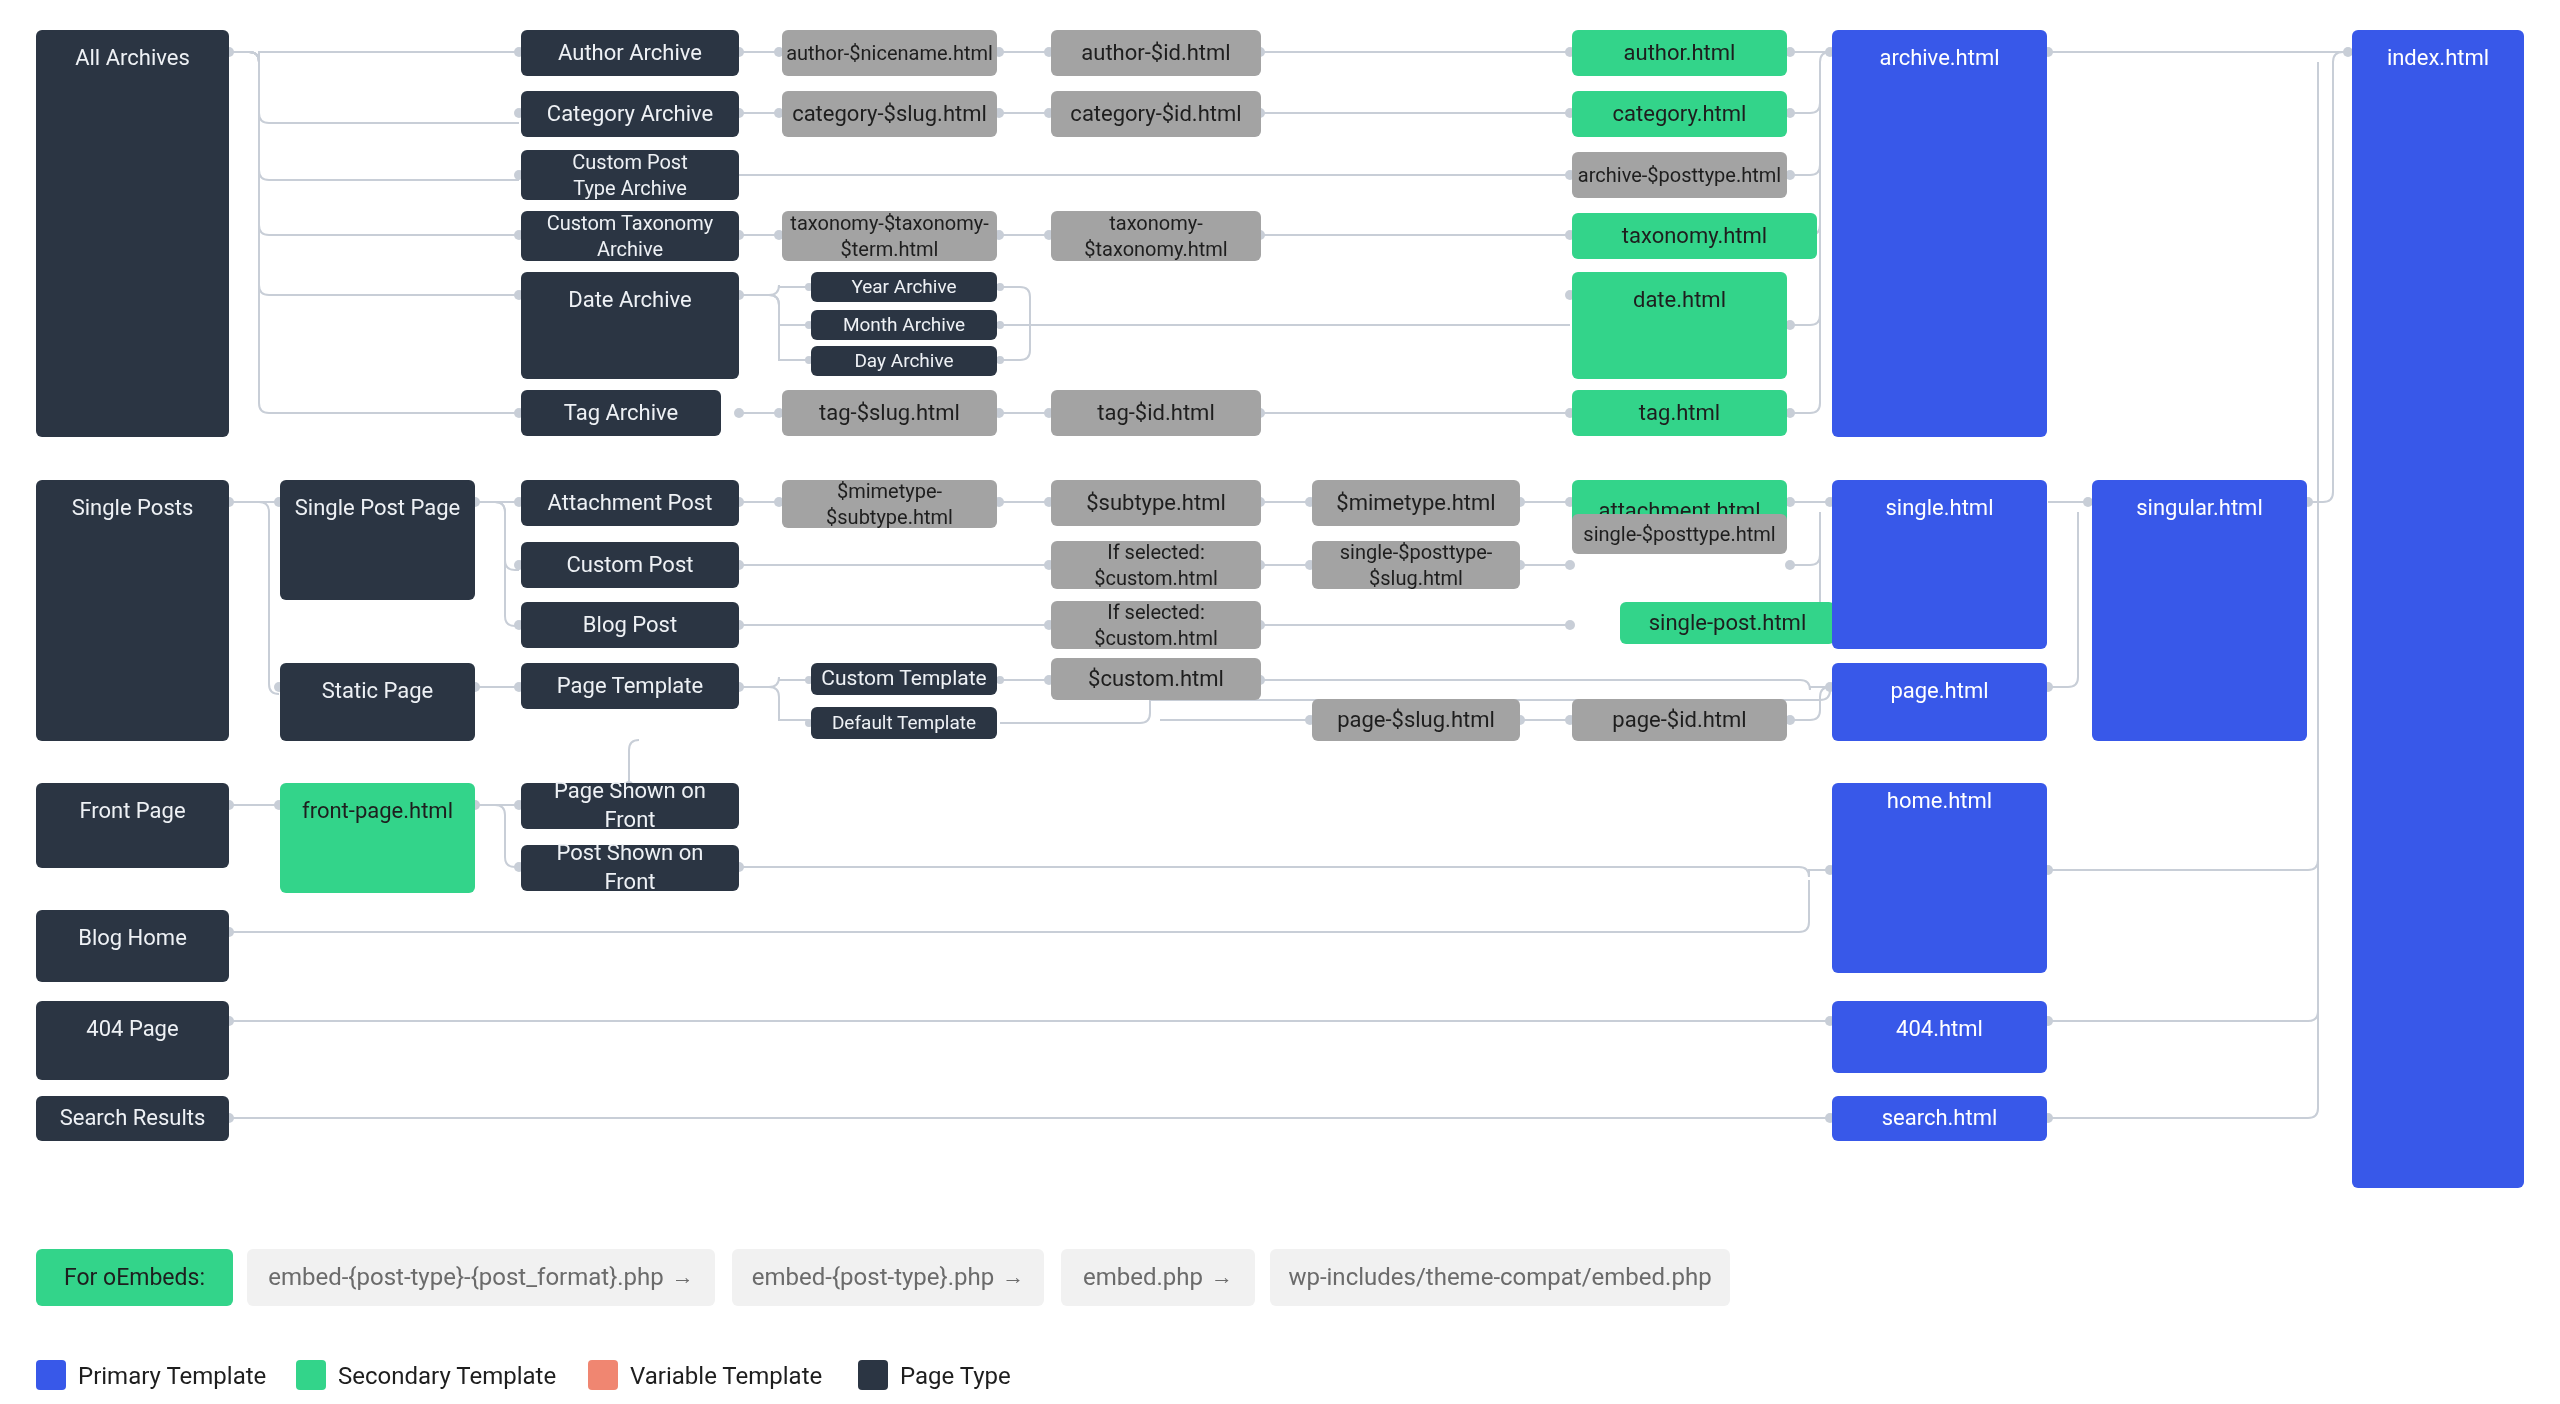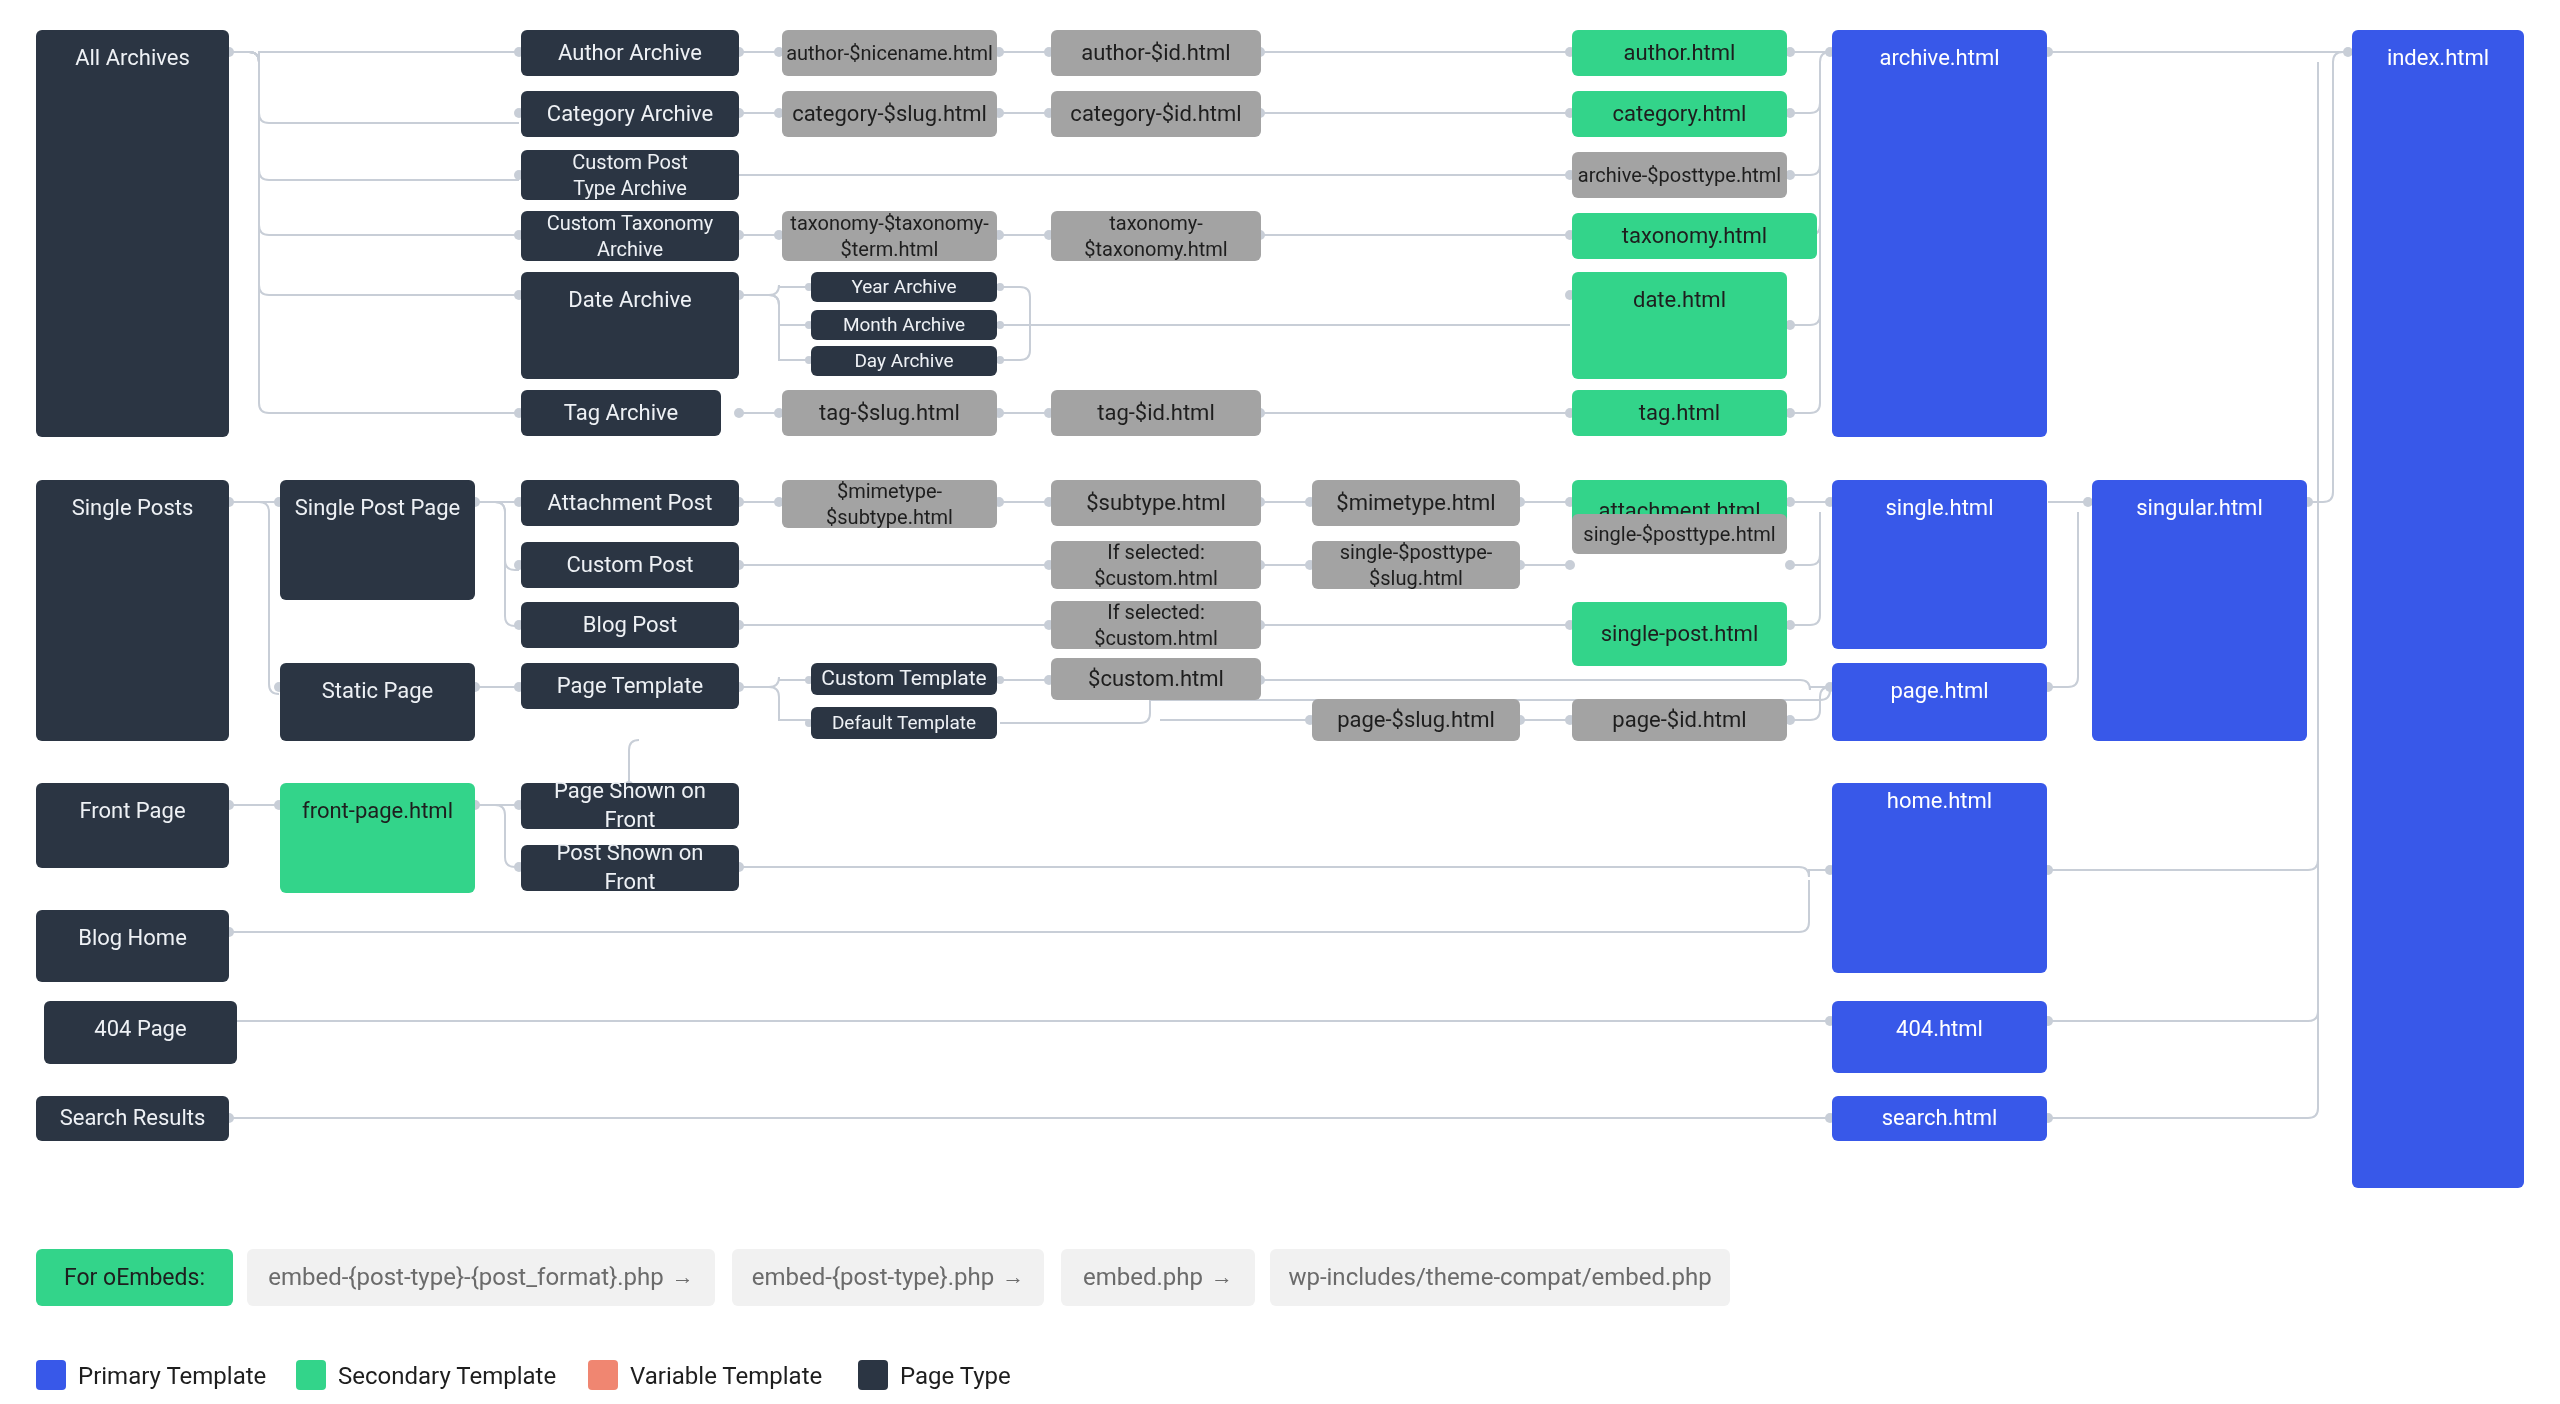--- a/index.html
+++ b/index.html
@@ -221,21 +221,21 @@
 
 <path d="M229 1118 h1601"></path>
     <circle cx="229" cy="1118" r="5"></circle>
     <circle cx="1830" cy="1118" r="5"></circle>
 </svg>
 
 <div class="node dark" style="left:36px;top:30px;width:193px;height:407px;align-items:flex-start;padding-top:14px">All Archives</div>
 <div class="node dark" style="left:36px;top:480px;width:193px;height:261px;align-items:flex-start;padding-top:14px">Single Posts</div>
 <div class="node dark" style="left:36px;top:783px;width:193px;height:85px;align-items:flex-start;padding-top:14px">Front Page</div>
 <div class="node dark" style="left:36px;top:910px;width:193px;height:72px;align-items:flex-start;padding-top:14px">Blog Home</div>
-<div class="node dark" style="left:44px;top:1001px;width:193px;height:63px;align-items:flex-start;padding-top:14px">404 Page</div>
+<div class="node dark" style="left:36px;top:1001px;width:193px;height:79px;align-items:flex-start;padding-top:14px">404 Page</div>
 <div class="node dark" style="left:36px;top:1096px;width:193px;height:45px">Search Results</div>
 
 <div class="node dark" style="left:280px;top:480px;width:195px;height:120px;align-items:flex-start;padding-top:14px">Single Post Page</div>
 <div class="node dark" style="left:280px;top:663px;width:195px;height:78px;align-items:flex-start;padding-top:14px">Static Page</div>
 <div class="node green" style="left:280px;top:783px;width:195px;height:110px;align-items:flex-start;padding-top:14px">front-page.html</div>
 
 <div class="node dark" style="left:521px;top:30px;width:218px;height:46px">Author Archive</div>
 <div class="node dark" style="left:521px;top:91px;width:218px;height:46px">Category Archive</div>
 <div class="node dark" style="left:521px;top:150px;width:218px;height:50px;font-size:20px">Custom Post
 Type Archive</div>
@@ -281,21 +281,21 @@
 <div class="node orange" style="left:1312px;top:699px;width:208px;height:42px">page-$slug.html</div>
 
 <div class="node green" style="left:1572px;top:30px;width:215px;height:46px">author.html</div>
 <div class="node green" style="left:1572px;top:91px;width:215px;height:46px">category.html</div>
 <div class="node orange" style="left:1572px;top:152px;width:215px;height:46px;font-size:20px">archive-$posttype.html</div>
 <div class="node green" style="left:1572px;top:213px;width:245px;height:46px">taxonomy.html</div>
 <div class="node green" style="left:1572px;top:272px;width:215px;height:107px;align-items:flex-start;padding-top:14px">date.html</div>
 <div class="node green" style="left:1572px;top:390px;width:215px;height:46px">tag.html</div>
 <div class="node green" style="left:1572px;top:480px;width:215px;height:63px">attachment.html</div>
 <div class="node orange" style="left:1572px;top:514px;width:215px;height:40px;font-size:20px">single-$posttype.html</div>
-<div class="node green" style="left:1572px;top:602px;width:215px;height:64px">single-post.html</div>
+<div class="node green" style="left:1620px;top:602px;width:215px;height:42px">single-post.html</div>
 <div class="node orange" style="left:1572px;top:699px;width:215px;height:42px">page-$id.html</div>
 
 <div class="node blue" style="left:1832px;top:30px;width:215px;height:407px;align-items:flex-start;padding-top:14px">archive.html</div>
 <div class="node blue" style="left:1832px;top:480px;width:215px;height:169px;align-items:flex-start;padding-top:14px">single.html</div>
 <div class="node blue" style="left:1832px;top:663px;width:215px;height:78px;align-items:flex-start;padding-top:14px">page.html</div>
 <div class="node blue" style="left:1832px;top:783px;width:215px;height:190px;align-items:flex-start;">home.html</div>
 <div class="node blue" style="left:1832px;top:1001px;width:215px;height:72px;align-items:flex-start;padding-top:14px">404.html</div>
 <div class="node blue" style="left:1832px;top:1096px;width:215px;height:45px">search.html</div>
 
 <div class="node blue" style="left:2092px;top:480px;width:215px;height:261px;align-items:flex-start;padding-top:14px">singular.html</div>

